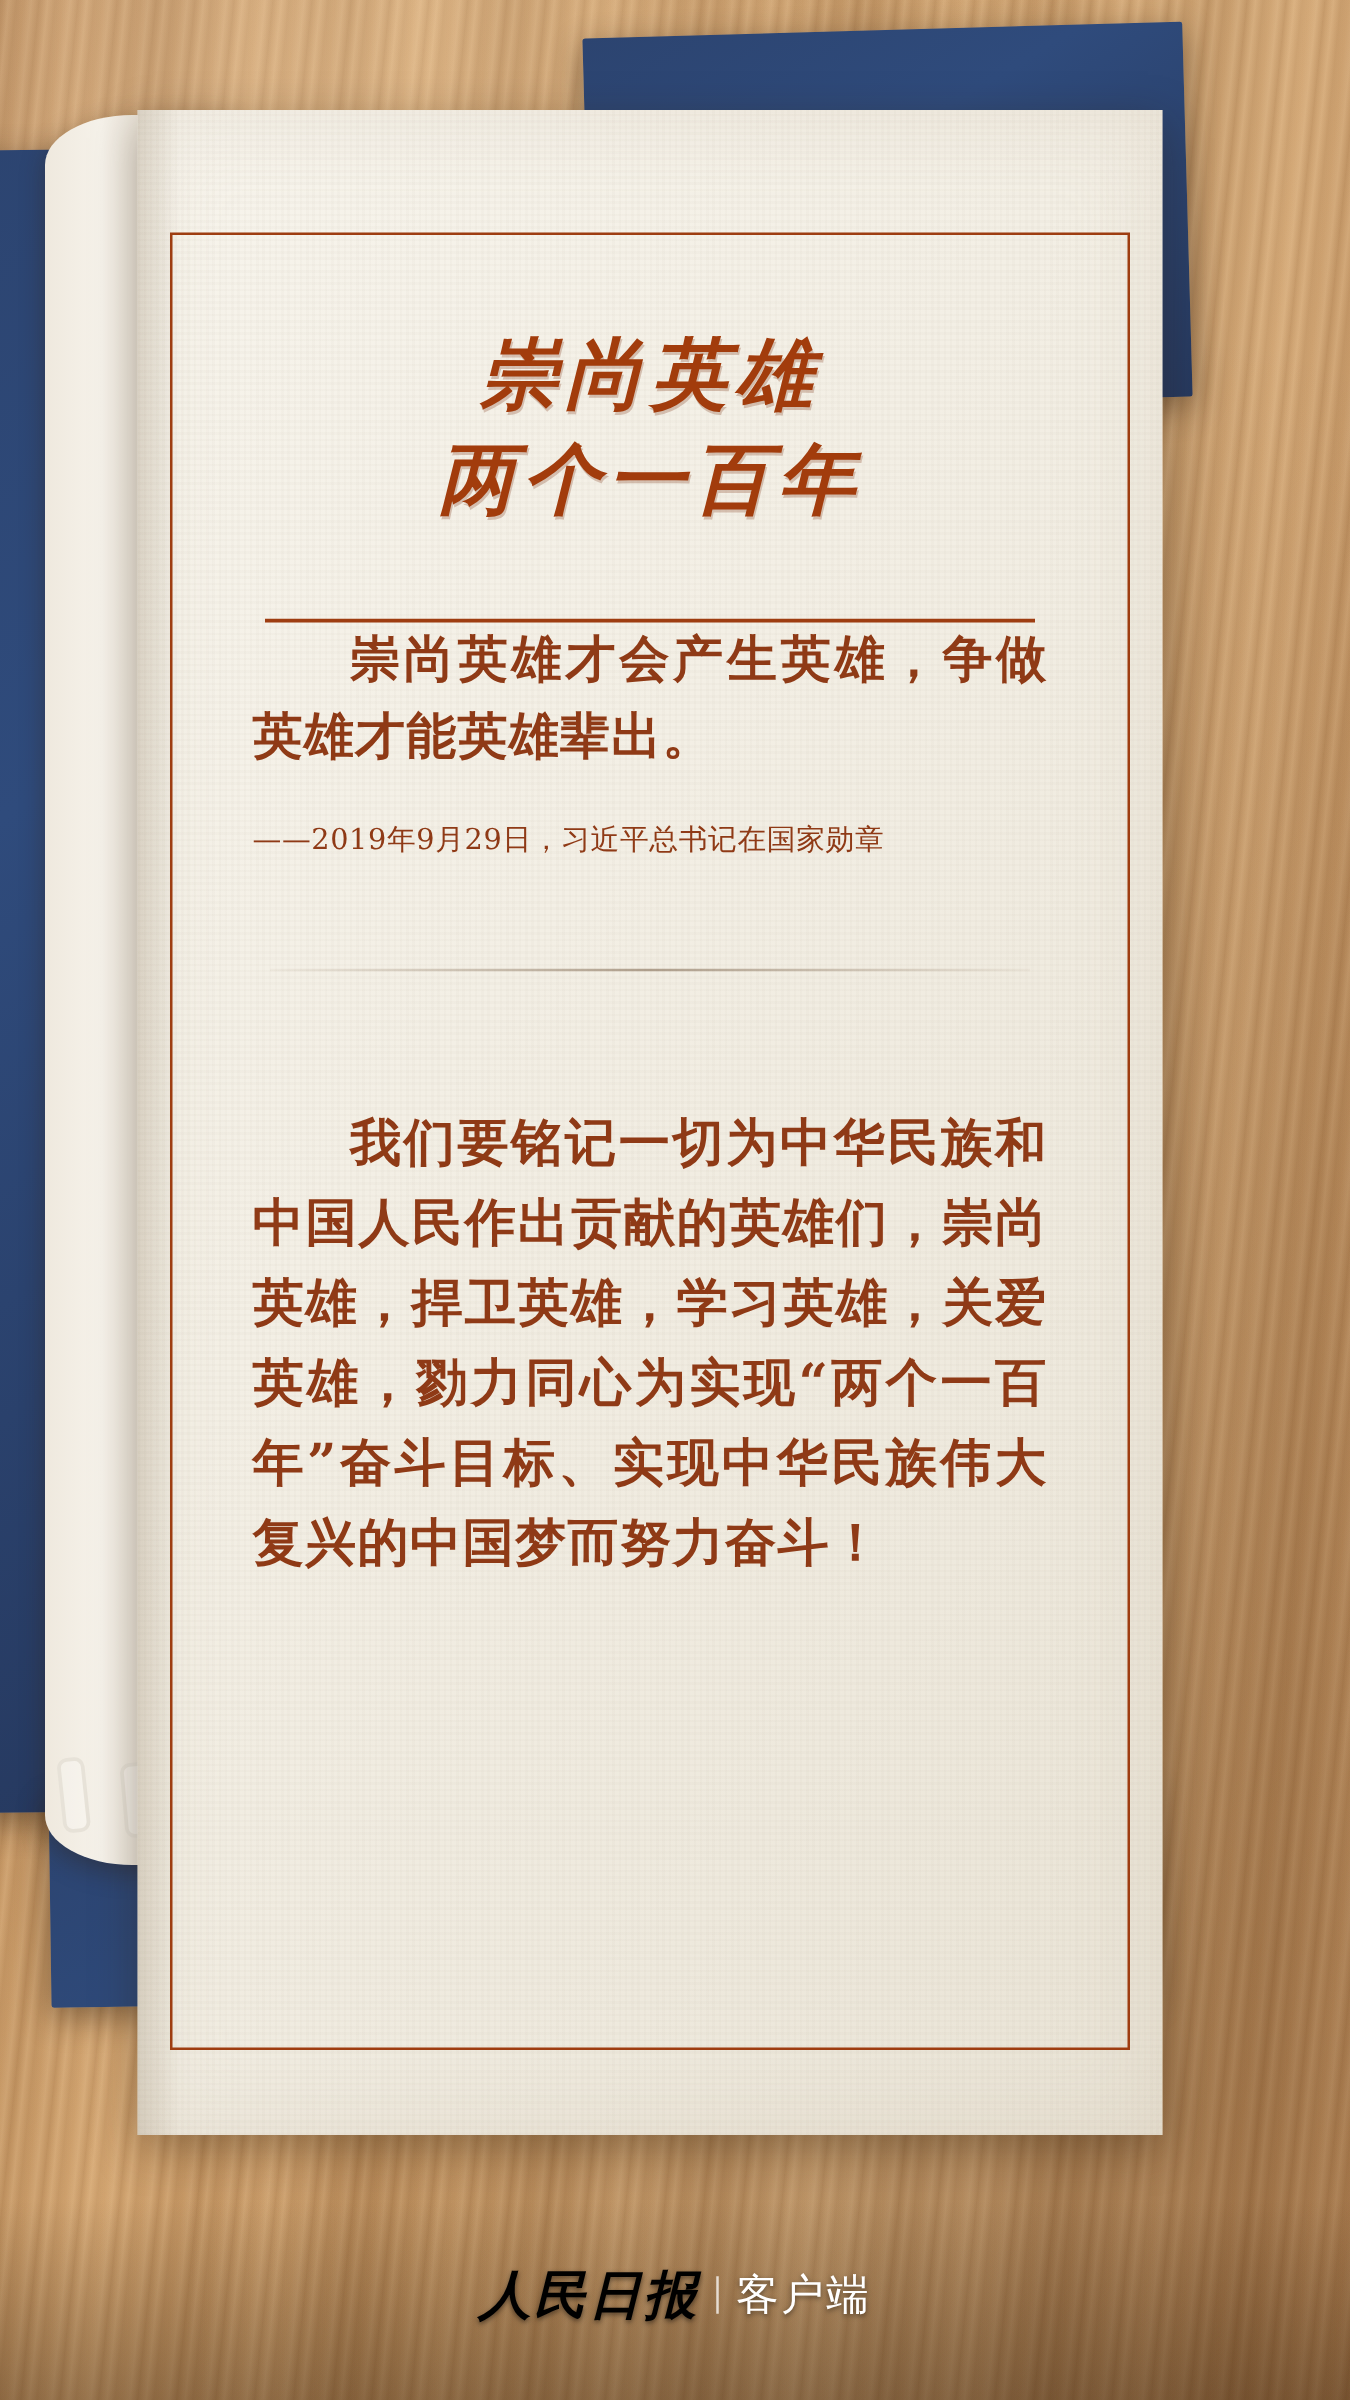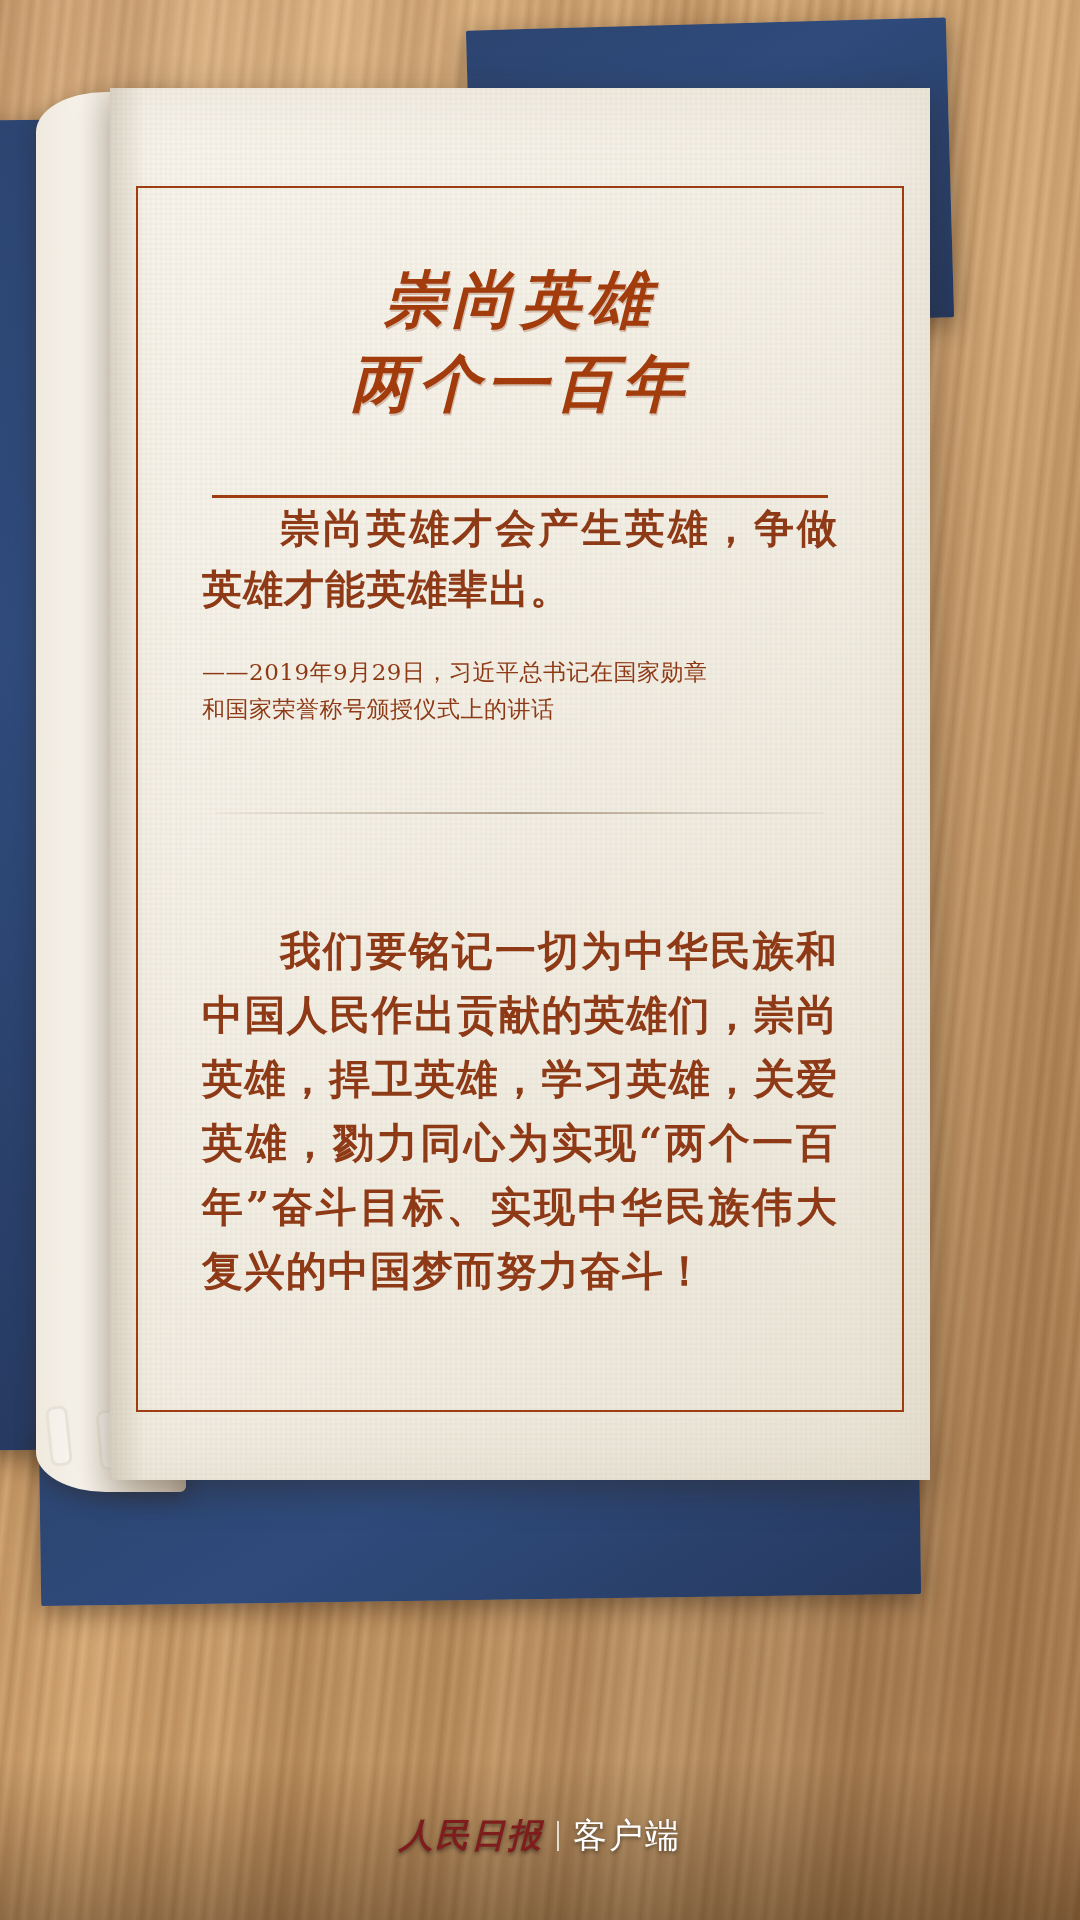--- a/index.html
+++ b/index.html
@@ -102,21 +102,21 @@
     border-radius: 8px;
     background: rgba(255,255,255,0.25);
   }
 
   
   .paper {
     position: absolute;
     top: 88px;
     left: 110px;
     width: 820px;
-    height: 1392px;
+    height: 1620px;
     background:
       repeating-linear-gradient(0deg, rgba(180,168,150,0.05) 0 2px, rgba(255,255,255,0) 2px 5px),
       repeating-linear-gradient(90deg, rgba(180,168,150,0.05) 0 2px, rgba(255,255,255,0) 2px 5px),
       linear-gradient(125deg, #f7f4ec 0%, #f3efe5 40%, #eee9dd 75%, #e9e3d5 100%);
     box-shadow: 0 10px 34px rgba(45,25,8,0.34), inset 0 0 70px rgba(190,175,150,0.22);
   }
   .paper::before {
     content: "";
     position: absolute;
     left: 0; top: 0; bottom: 0;
@@ -211,23 +211,23 @@
     left: 0;
     right: 0;
     bottom: 54px;
     height: 60px;
     display: flex;
     align-items: center;
     justify-content: center;
     gap: 14px;
   }
   .brand-mark {
-    font-size: 34px;
+    font-size: 42px;
     font-weight: 700;
-    color: #7f1d1d;
+    color: #000000;
     letter-spacing: 2px;
     font-family: "DejaVu Serif", serif;
     font-style: italic;
     text-shadow: 0 2px 4px rgba(0,0,0,0.5);
     text-align: center;
   }
   .brand-divider {
     width: 2px;
     height: 30px;
     background: rgba(255,255,255,0.75);
@@ -273,21 +273,20 @@
       <div class="l1">崇尚英雄</div>
       <div class="l2">两个一百年</div>
     </div>
 
     <div class="rule-strong"></div>
 
     <div class="quote-block">
       <div class="quote-text">崇尚英雄才会产生英雄，争做英雄才能英雄辈出。</div>
       <div class="attrib">
         <div>——2019年9月29日，习近平总书记在国家勋章</div>
-        <div>和国家荣誉称号颁授仪式上的讲话</div>
       </div>
     </div>
 
     <div class="rule-soft"></div>
 
     <div class="quote-block second">
       <div class="quote-text">我们要铭记一切为中华民族和中国人民作出贡献的英雄们，崇尚英雄，捍卫英雄，学习英雄，关爱英雄，勠力同心为实现“两个一百年”奋斗目标、实现中华民族伟大复兴的中国梦而努力奋斗！</div>
     </div>
 
   </div>

